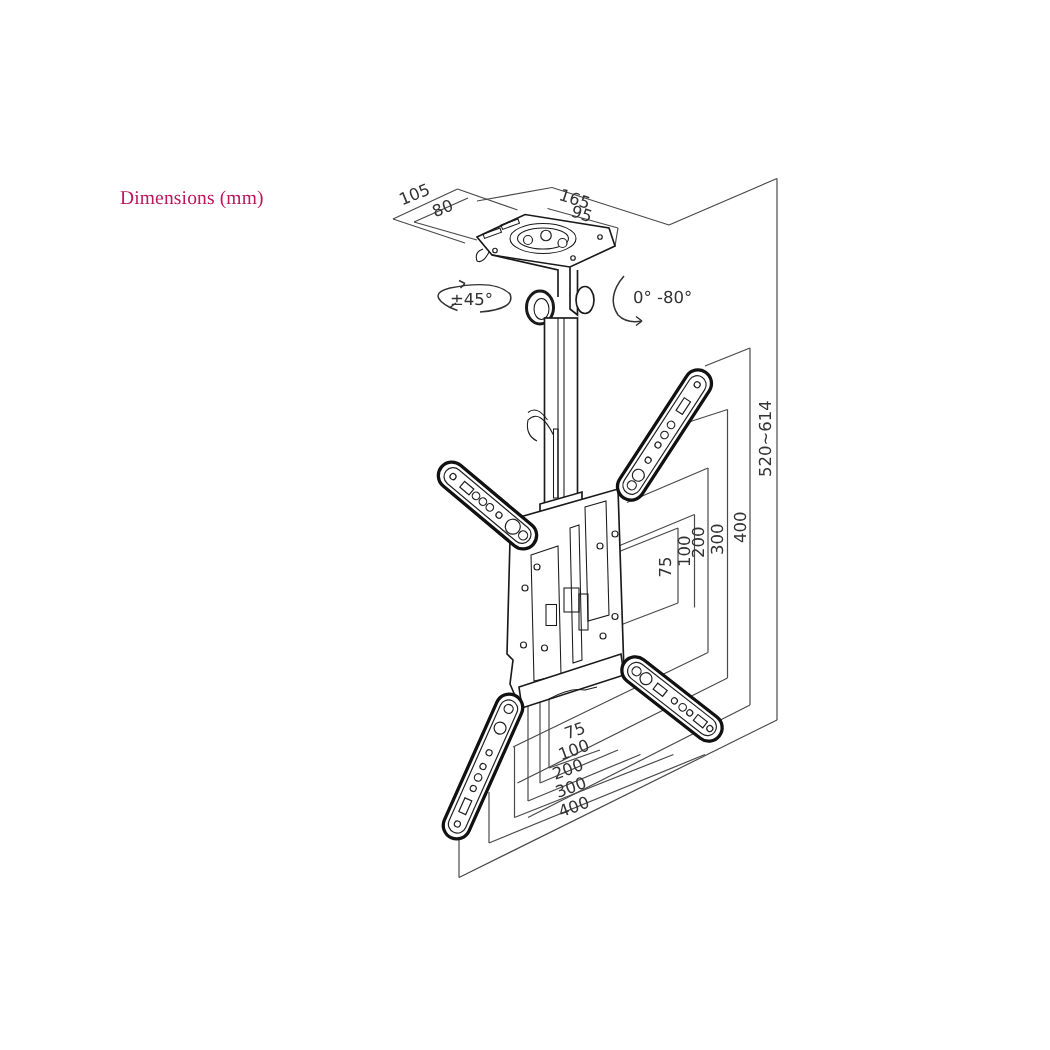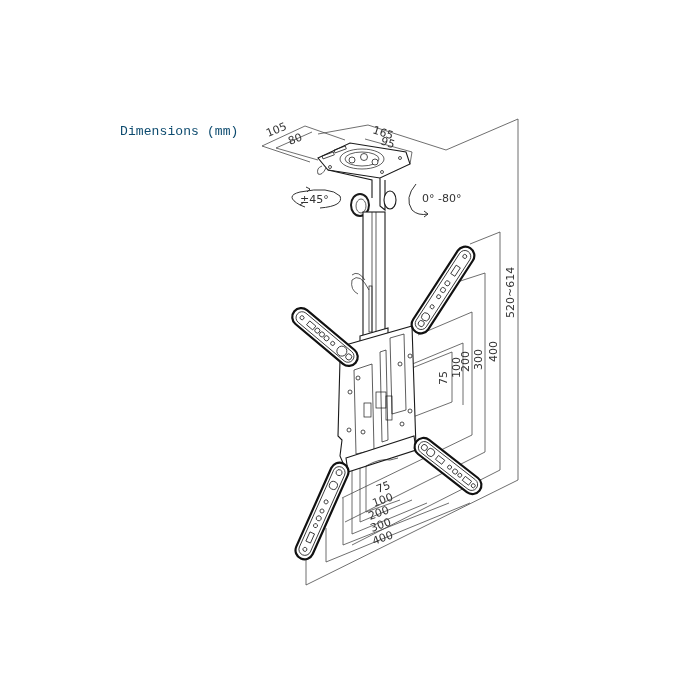--- a/index.html
+++ b/index.html
@@ -1,20 +1,20 @@
 <!DOCTYPE html>
 <html><head>
   <meta charset="utf-8">
   <style>
     html, body { margin: 0; padding: 0; background: #ffffff; }
     body { width: 700px; height: 700px; position: relative; overflow: hidden;
            font-family: "DejaVu Sans", sans-serif; }
     .canvas { position: absolute; left: 0; top: 0; width: 700px; height: 700px; }
     .title { position: absolute; left: 80px; top: 124px; font-size: 13px;
-             color: #0c4a6e; font-family: Liberation Mono, monospace; letter-spacing: 0.1px; margin-left: 40px; }
+             color: #be185d; font-family: Liberation Serif, serif; letter-spacing: 0.1px; }
     svg text { font-family: "DejaVu Sans", sans-serif; fill: #333; }
     .dim { stroke: #4a4a4a; stroke-width: 0.8; fill: none; }
     .part { stroke: #1a1a1a; stroke-width: 1.1; fill: #ffffff; }
     .part-thin { stroke: #1a1a1a; stroke-width: 0.7; fill: none; }
     .arm-outer { stroke: #111; stroke-width: 2.2; fill: #fff; }
     .arm-inner { stroke: #222; stroke-width: 0.8; fill: none; }
     .hole { stroke: #222; stroke-width: 0.8; fill: #fff; }
     .lbl { font-size: 11px; }
     .arrow { stroke: #333; stroke-width: 1; fill: none; }
   </style>

